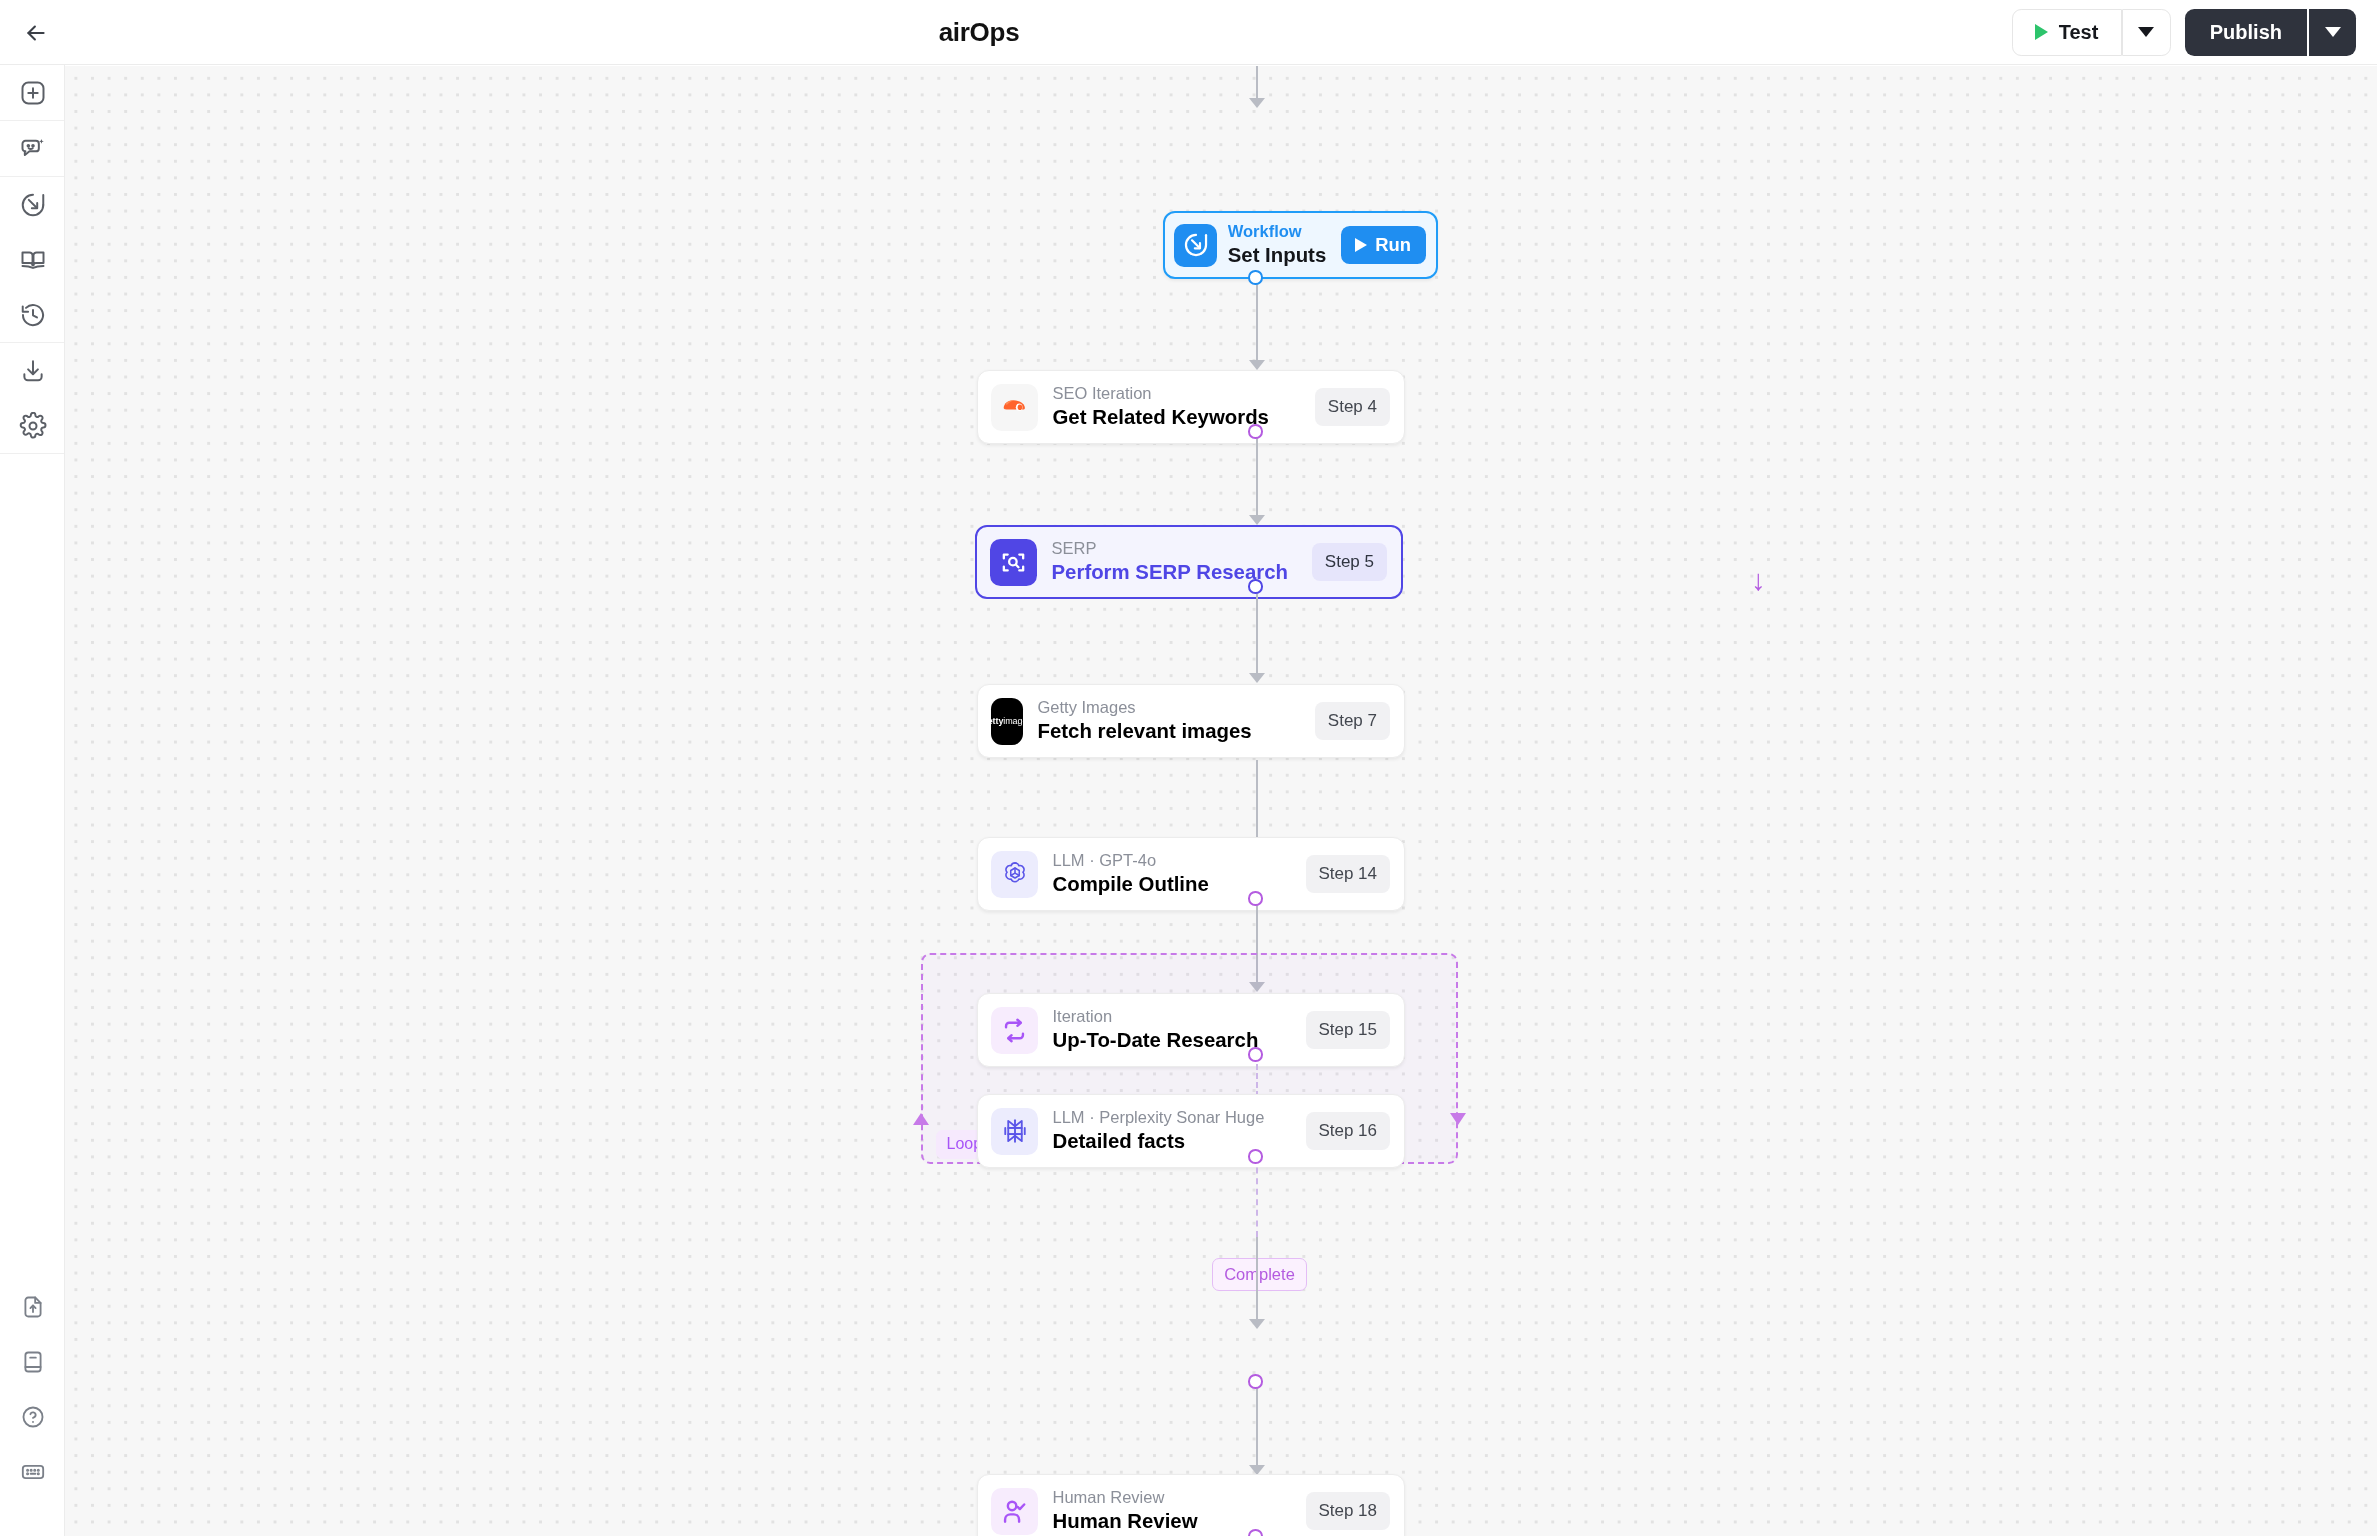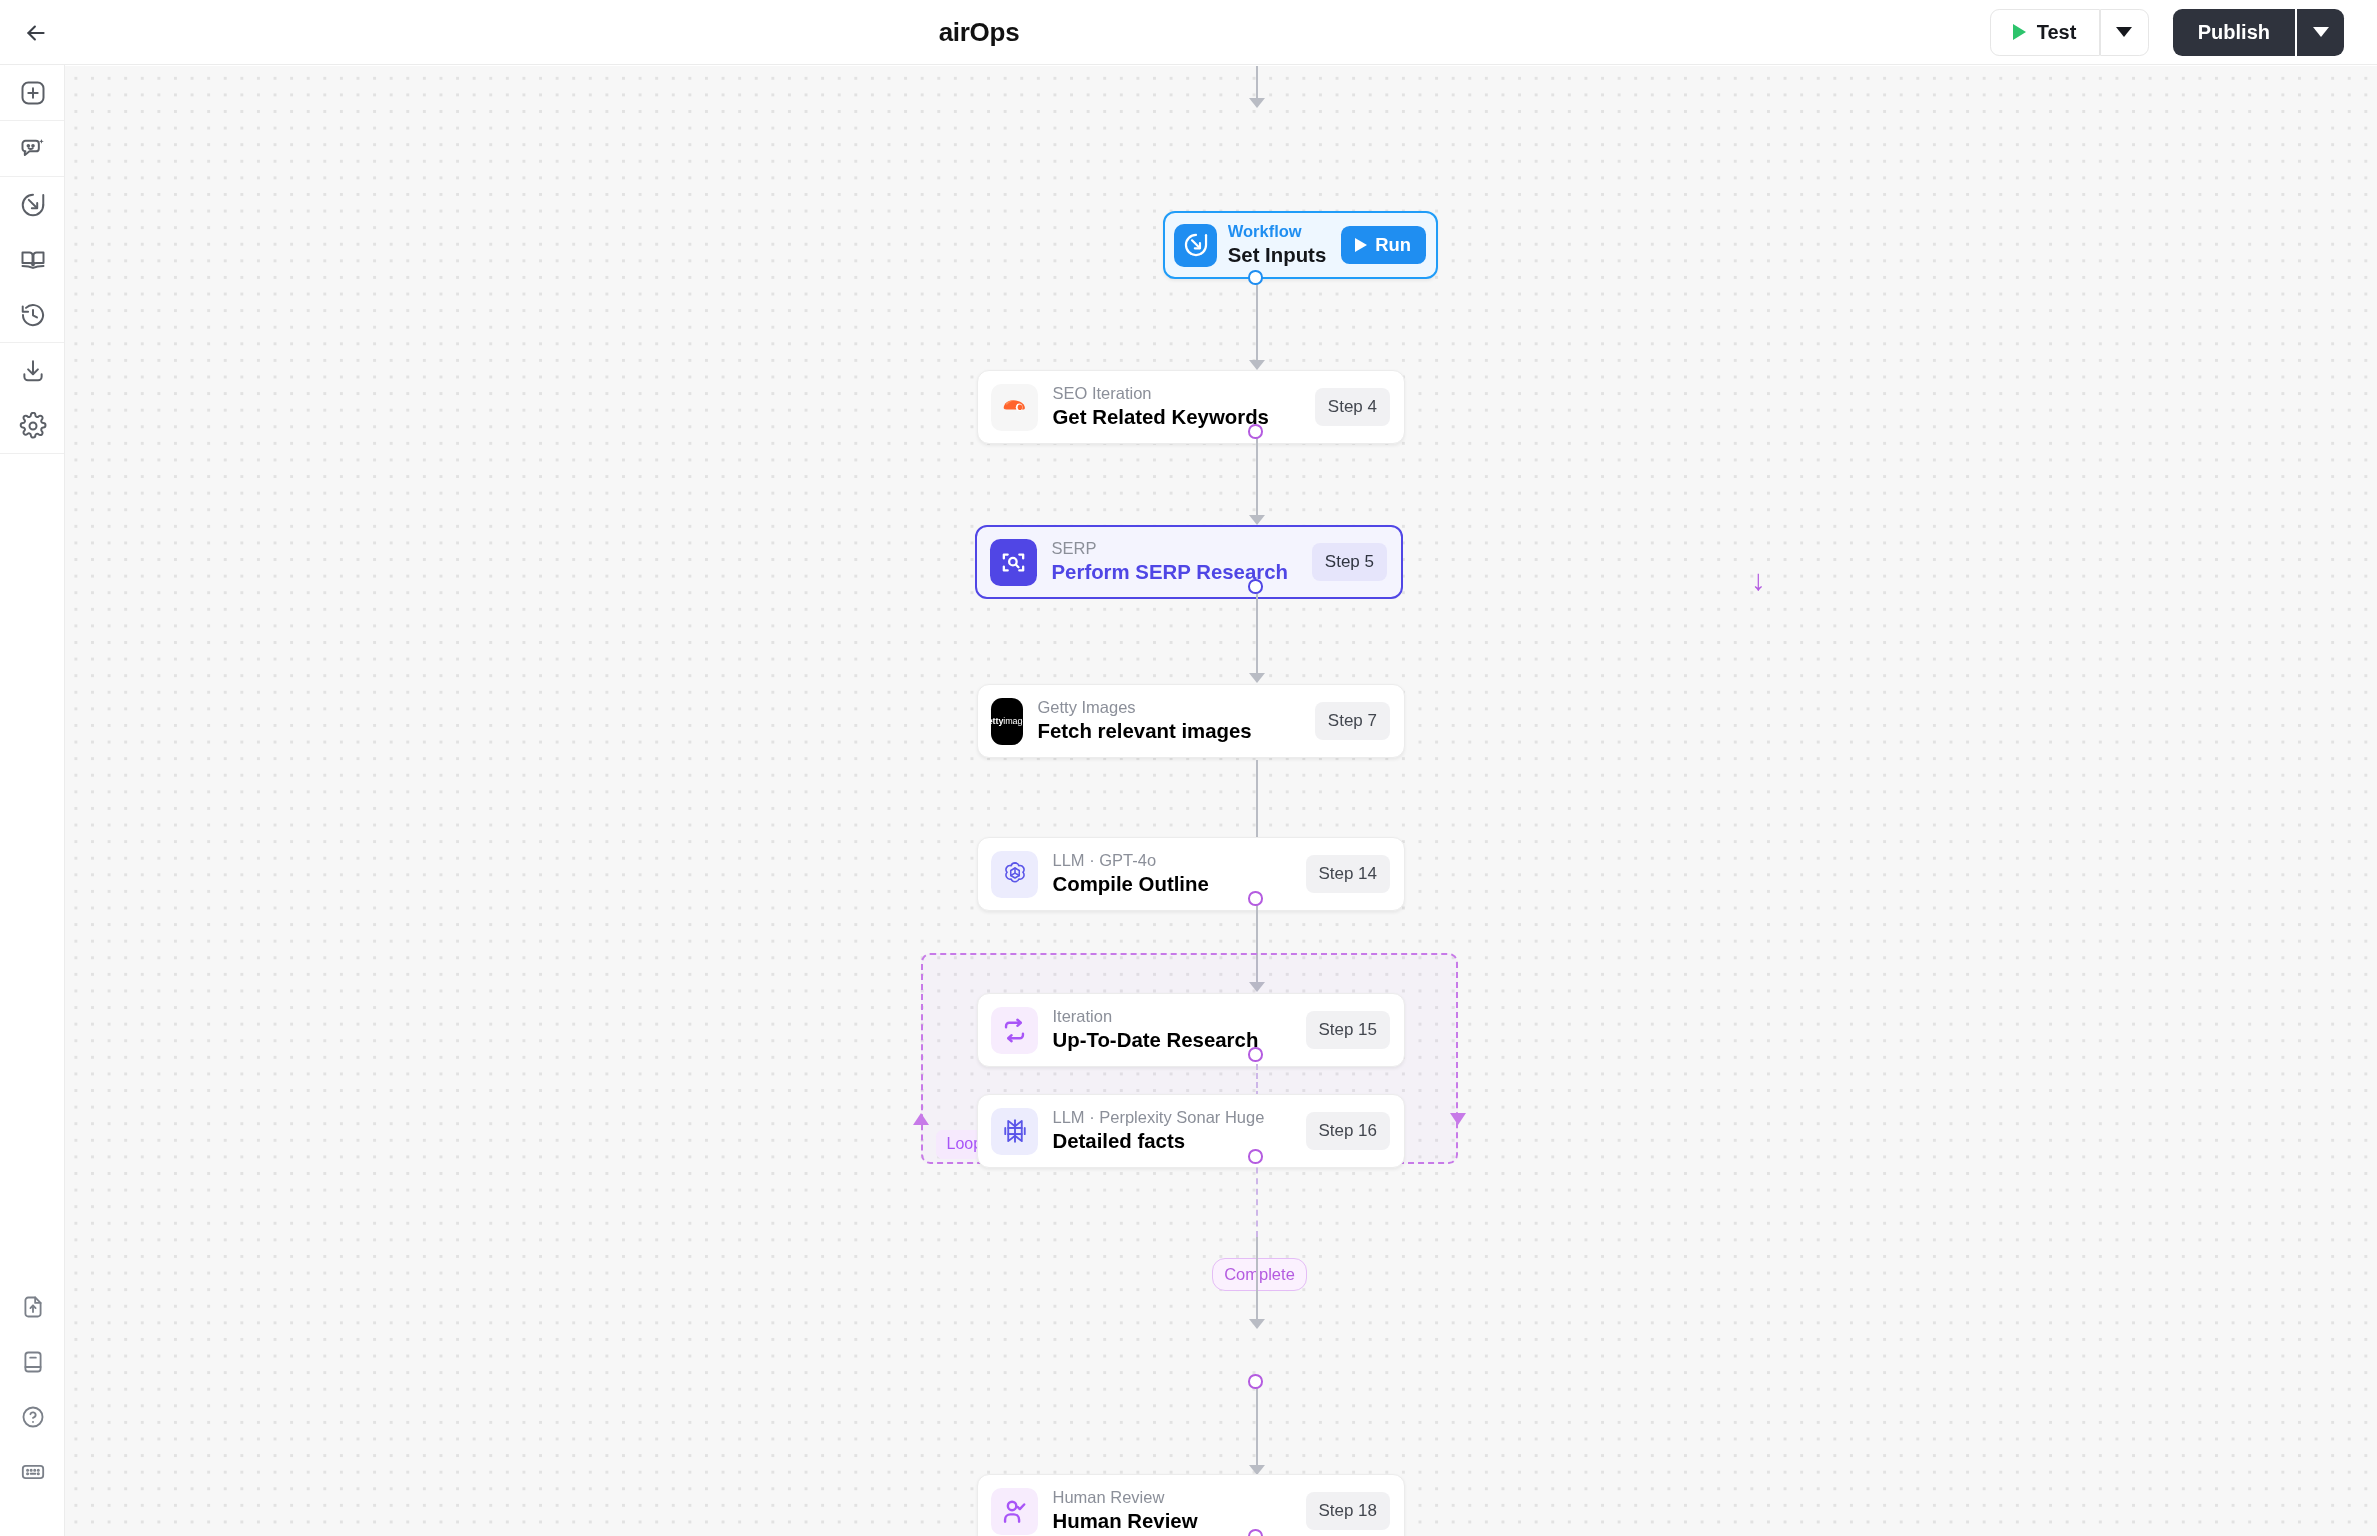--- a/index.html
+++ b/index.html
@@ -26,22 +26,22 @@
   }
   .brand {
     position: absolute; left: 0; top: 0; width: 1958px; height: 65px;
     display: flex; align-items: center; justify-content: center;
     font-size: 26px; font-weight: 700; letter-spacing: -0.3px;
     color: #111111;
   }
   .brand .cap { font-size: 26px; }
 
   .topright {
-    position: absolute; right: 33px; top: 8.6px;
-    display: flex; align-items: center; gap: 24px;
+    position: absolute; right: 21px; top: 8.6px;
+    display: flex; align-items: center; gap: 14px;
   }
   .btn-group { display: flex; align-items: stretch; height: 47px; }
   .btn-test {
     display: flex; align-items: center; gap: 10.5px;
     padding: 0 22.4px;
     background: #ffffff;
     border: 1.3px solid #e6e6e6; border-right: 0.7px solid #e6e6e6;
     border-radius: 9.2px 0 0 9.2px;
     font-size: 20px; font-weight: 700; color: #16181d;
     cursor: pointer;
@@ -239,21 +239,21 @@
   .loop-arrow.down {
     border-left: 8.6px solid transparent;
     border-right: 8.6px solid transparent;
     border-top: 12px solid #c77ae8;
   }
   .complete-badge {
     position: absolute;
     background: #fbf1fe;
     color: #b45ce0;
     border: 1.3px solid #e4bdf6;
-    border-radius: 13px;
+    border-radius: 7px;
     font-size: 16.5px;
     padding: 6px 11.2px;
     white-space: nowrap;
   }
   .float-arrow {
     position: absolute;
     color: #b45ce0;
     font-size: 29px;
     line-height: 1;
   }

